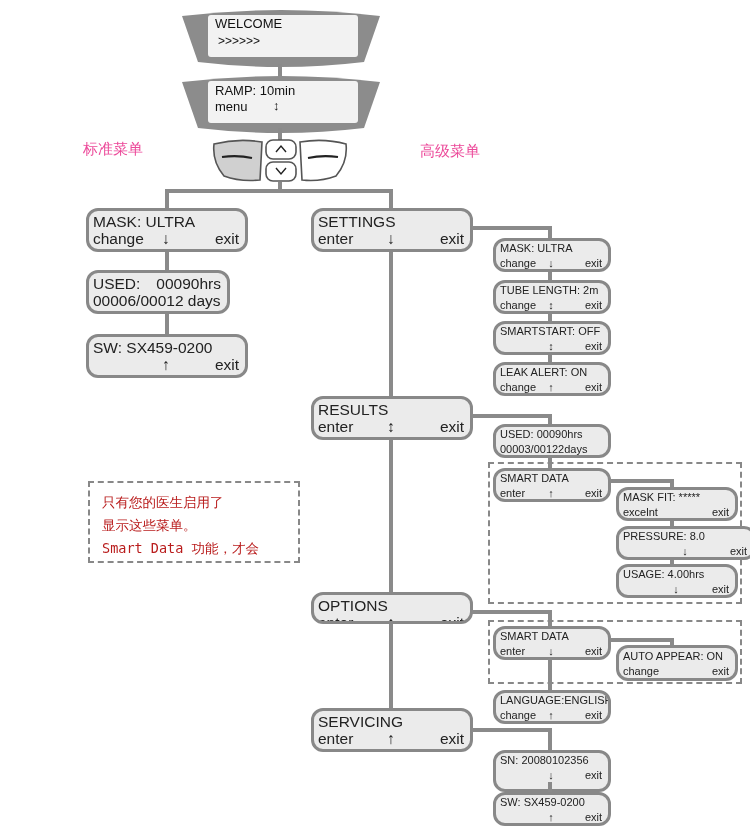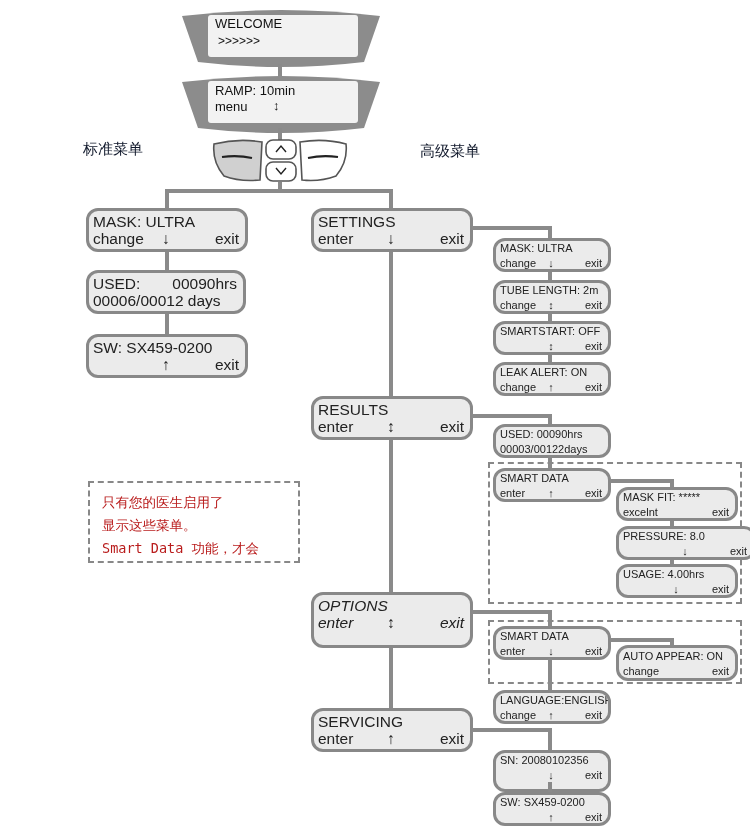--- a/index.html
+++ b/index.html
@@ -13,21 +13,21 @@
   .box.sm .r{font-size:11px;}
   .box.sm .r1{top:1px;}
   .box.sm .r2{top:16px;}
   .box.sm.auto .r1{top:2px;}
   .box.sm.auto .r2{top:17px;}
   .lbl-l{position:absolute;left:0;}
   .lbl-c{position:absolute;left:0;right:0;text-align:center;}
   .lbl-r{position:absolute;right:0;}
   .dash{position:absolute;box-sizing:border-box;border:2px dashed #888;}
   .note{position:absolute;box-sizing:border-box;border:2px dashed #888;padding:8px 0 0 12px;font-family:"DejaVu Sans Mono","Liberation Mono",monospace;font-size:13.5px;line-height:23px;color:#b91c1c;}
-  .heading{position:absolute;font-family:"DejaVu Sans",sans-serif;font-size:15px;color:#0f172a;}
+  .heading{position:absolute;font-family:"DejaVu Sans",sans-serif;font-size:15px;color:#ec4899;}
   .lcd{position:absolute;text-align:center;}
   .lcd svg{position:absolute;left:0;top:0;}
   .lcd .scr{position:absolute;background:#f2f2f2;border-radius:3px;}
   .lcd .t{position:absolute;font-size:13px;color:#111;white-space:nowrap;}
   .keys{position:absolute;}
 </style>
 </head>
 <body>
 
 <div class="lcd" style="left:178px;top:10px;width:206px;height:58px;">
@@ -84,21 +84,21 @@
 <div class="line" style="left:389px;top:248px;width:4px;height:462px;"></div>
 
 <div class="box big" style="left:86px;top:208px;width:162px;height:44px;">
   <span class="r r1">MASK:  ULTRA</span>
   <div class="r r2">
     <span class="lbl-l">change</span>
     <span class="lbl-c">↓</span>
     <span class="lbl-r">exit</span>
   </div>
 </div>
-<div class="box big" style="left:86px;top:270px;width:160px;height:44px;">
+<div class="box big" style="left:86px;top:270px;width:144px;height:44px;">
   <div class="r r1">
     <span class="lbl-l">USED:</span>
     <span class="lbl-r">00090hrs</span>
   </div>
   <span class="r r2">00006/00012 days</span>
 </div>
 <div class="box big" style="left:86px;top:334px;width:162px;height:44px;">
   <span class="r r1">SW: SX459-0200</span>
   <div class="r r2">
     <span class="lbl-c" style="left:0;right:0;">↑</span>
@@ -199,21 +199,21 @@
     <span class="lbl-r">exit</span>
   </div>
 </div>
 
 <div class="note" style="left:88px;top:481px;width:212px;height:82px;">
   <div>只有您的医生启用了</div>
   <div>显示这些菜单。</div>
   <div>Smart Data 功能，才会</div>
 </div>
 
-<div class="box big" style="left:311px;top:592px;width:162px;height:56px;font-style:italic;">
+<div class="box big" style="left:311px;top:592px;width:162px;height:32px;">
   <span class="r r1">OPTIONS</span>
   <div class="r r2">
     <span class="lbl-l">enter</span>
     <span class="lbl-c">↕</span>
     <span class="lbl-r">exit</span>
   </div>
 </div>
 <div class="line" style="left:472px;top:610px;width:80px;height:4px;"></div>
 <div class="line" style="left:548px;top:610px;width:4px;height:18px;"></div>
 <div class="dash" style="left:488px;top:620px;width:254px;height:64px;"></div>

